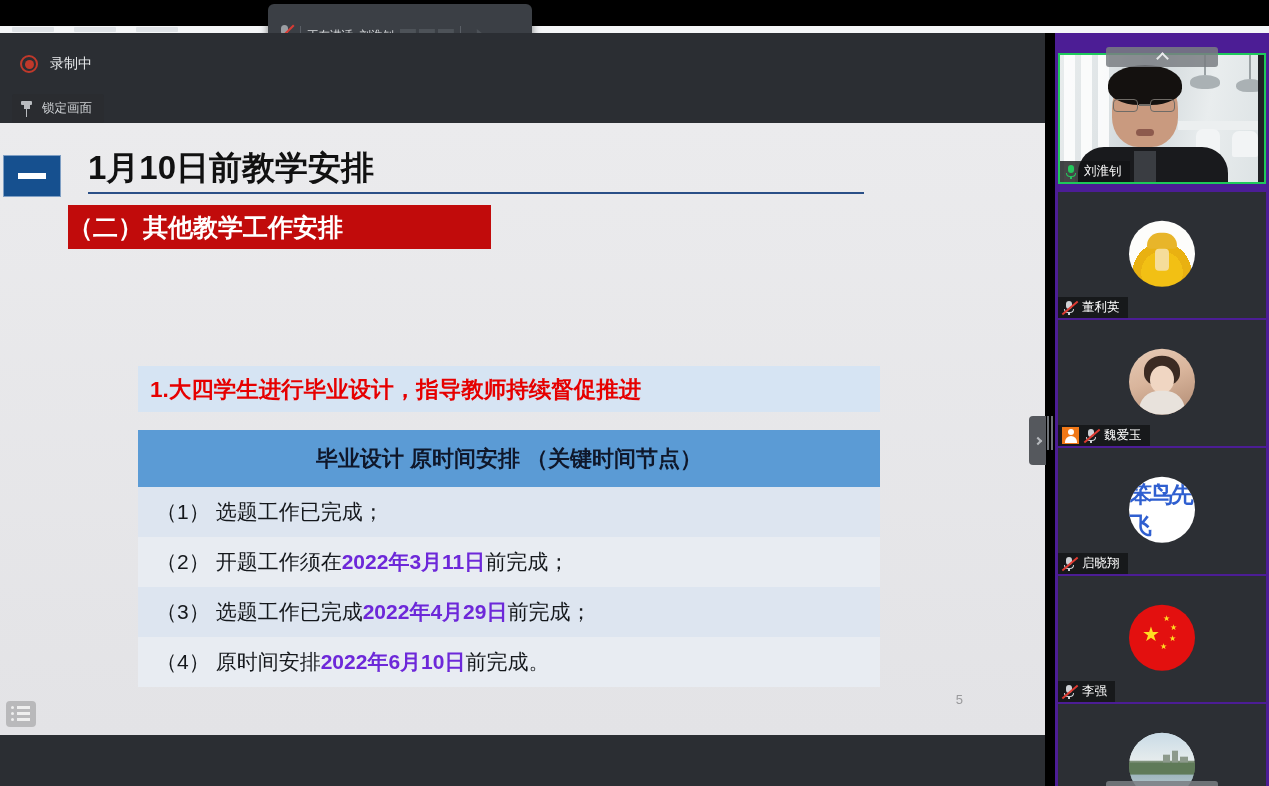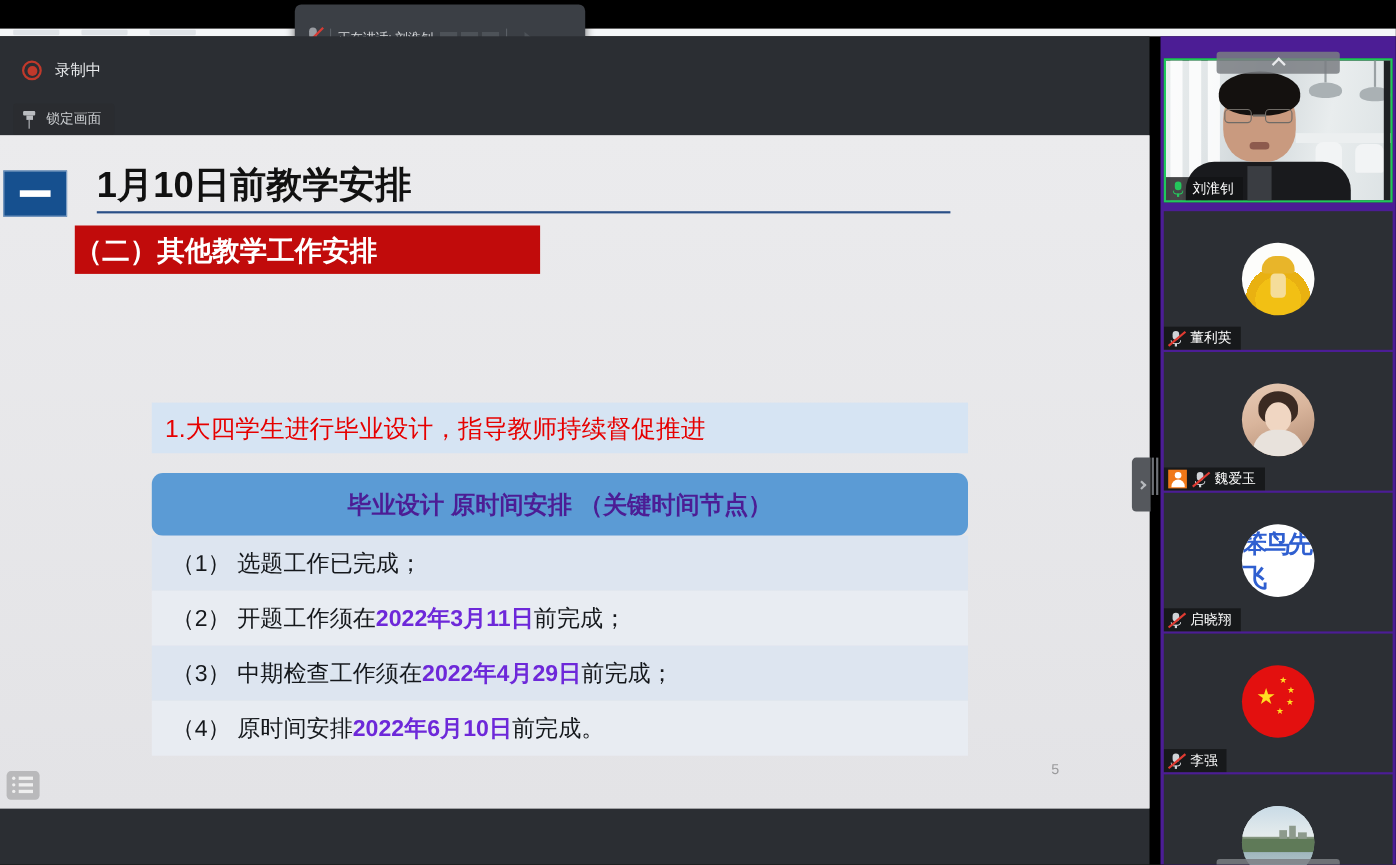--- a/index.html
+++ b/index.html
@@ -133,28 +133,28 @@
     display: flex; align-items: center; 
     white-space: nowrap;
   }
 
   .blue-lead {
     position: absolute; left: 138px; top: 243px; width: 742px; height: 46px;
     background: #d6e4f3;
     display: flex; align-items: center; padding-left: 12px;
   }
   .blue-lead .txt {
-    color: #e60000; font-size: 22.5px; font-weight: normal; white-space: nowrap;
+    color: #e60000; font-size: 22.5px; font-weight: bold; white-space: nowrap;
   }
 
   .tbl { position: absolute; left: 138px; top: 307px; width: 742px; }
   .tbl-head {
-    height: 57px; background: #5b9bd5; color: #4c1d95;
+    height: 57px; background: #5b9bd5; color: #0f172a;
     font-size: 22px; font-weight: bold;
-    display: flex; align-items: center; justify-content: center; border-radius: 10px;
+    display: flex; align-items: center; justify-content: center;
   }
   .tbl-row {
     height: 50px; display: flex; align-items: center; padding-left: 18px;
     color: #15181c; font-size: 21px;
     white-space: nowrap;
   }
   .tbl-row.odd  { background: #dde5f0; }
   .tbl-row.even { background: #e8ecf2; }
   .tbl-row b { color: #6d28d9; font-weight: bold; }
   .tbl-row .num { margin-right: 6px; }
@@ -430,21 +430,21 @@
 
           <div class="tbl-row even">
             <span class="num">（2）</span>
             <span>开题工作须在</span>
             <b>2022年3月11日</b>
             <span>前完成；</span>
           </div>
 
           <div class="tbl-row odd">
             <span class="num">（3）</span>
-            <span>中期检查工作须在</span>
+            <span>选题工作已完成</span>
             <b>2022年4月29日</b>
             <span>前完成；</span>
           </div>
 
           <div class="tbl-row even">
             <span class="num">（4）</span>
             <span>原时间安排</span>
             <b>2022年6月10日</b>
             <span>前完成。</span>
           </div>

